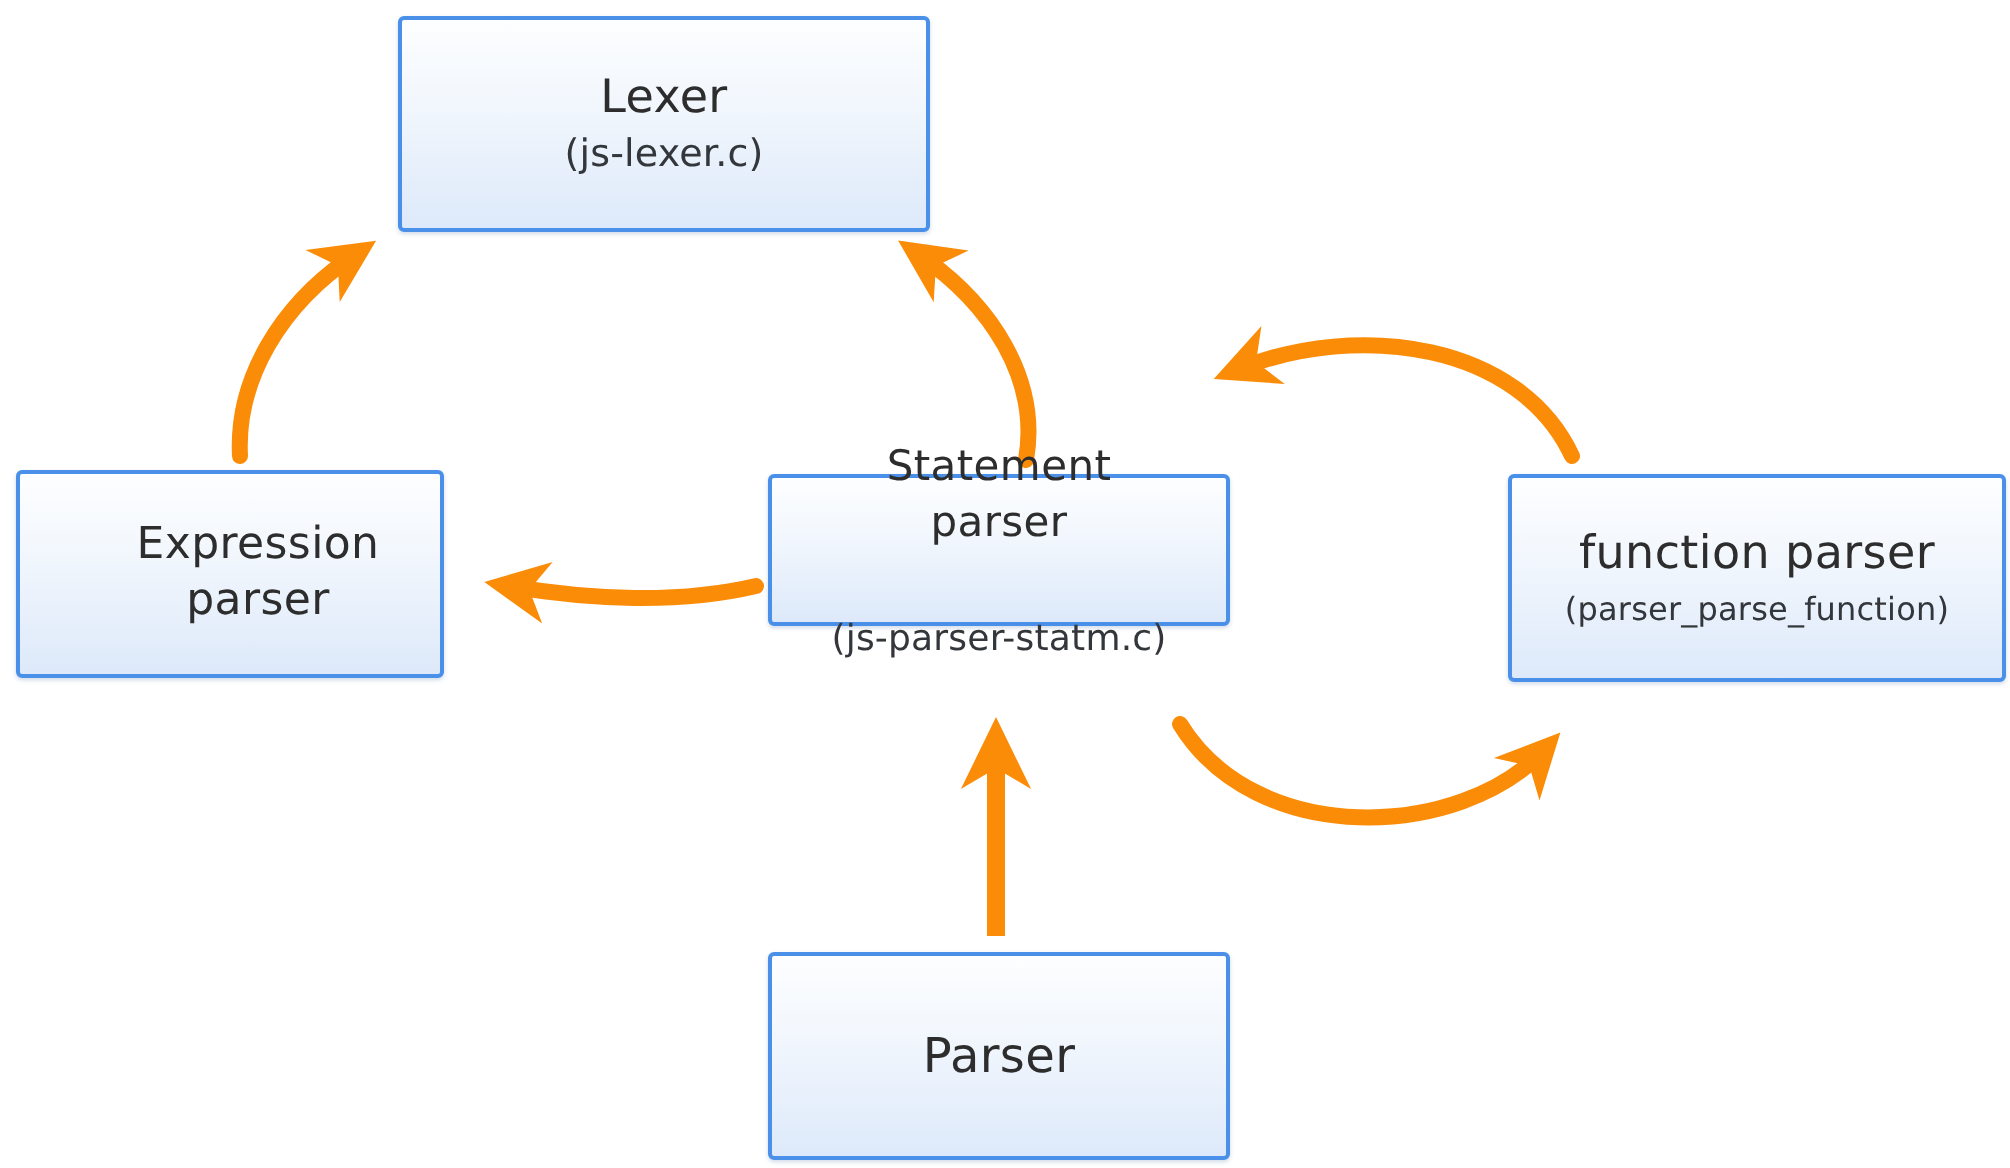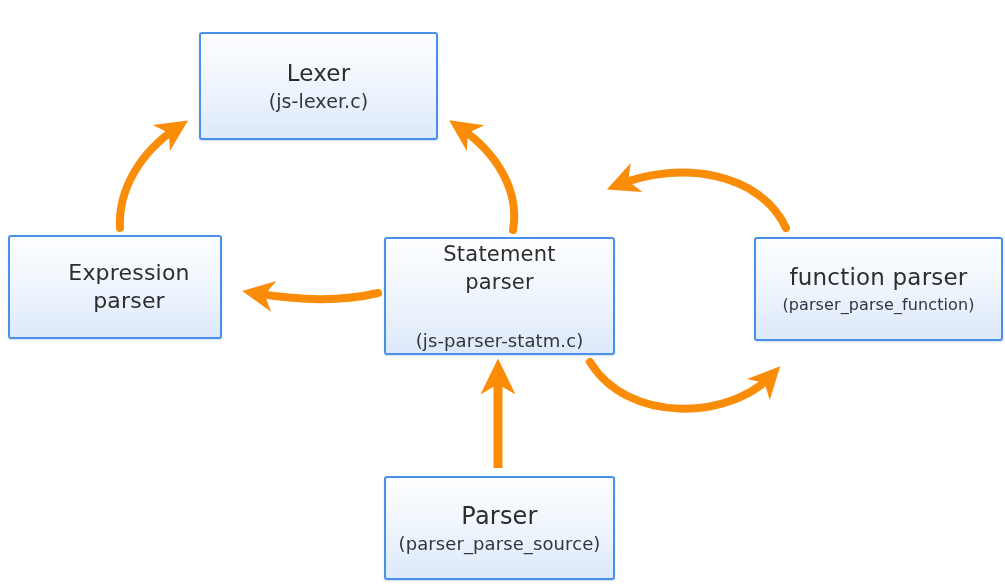--- a/index.html
+++ b/index.html
@@ -47,23 +47,23 @@
     white-space: pre-line;
     color: #2d2d2d;
   }
   .node .sub {
     font-size: 19px;
     line-height: 26px;
     letter-spacing: 0.1px;
     color: #33363a;
   }
   
-  #node-lexer        { left: 199px; top: 8px;   width: 239px; height: 108px; margin-top: 24px; }
+  #node-lexer        { left: 199px; top: 8px;   width: 266px; height: 108px; }
   #node-expression   { left: 8px;   top: 235px; width: 214px; height: 104px; padding-left: 28px; }
-  #node-statement    { left: 384px; top: 237px; width: 231px; height: 118px; }
+  #node-statement    { left: 384px; top: 237px; width: 231px; height: 76px; }
   #node-function     { left: 754px; top: 237px; width: 249px; height: 104px; }
   #node-parser       { left: 384px; top: 476px; width: 231px; height: 104px; }
 
   #node-expression .title { font-size: 22px; line-height: 28px; }
   #node-expression .sub   { font-size: 18px; line-height: 25px; }
   #node-statement .title  { font-size: 21px; line-height: 28px; }
   #node-statement .sub    { font-size: 18px; line-height: 25px; margin-top: 32px; }
   #node-function .title   { font-size: 23px; line-height: 30px; }
   #node-function .sub     { font-size: 16px; line-height: 25px; }
   #node-parser .title     { font-size: 24px; line-height: 30px; }
@@ -122,16 +122,15 @@
     <div class="sub">(js-parser-statm.c)</div>
   </div>
 
   <div class="node" id="node-function">
     <div class="title">function parser</div>
     <div class="sub">(parser_parse_function)</div>
   </div>
 
   <div class="node" id="node-parser">
     <div class="title">Parser</div>
-    <div class="sub">(parser_parse_source)</div>
   </div>
 
 </div>
 
 </body></html>

